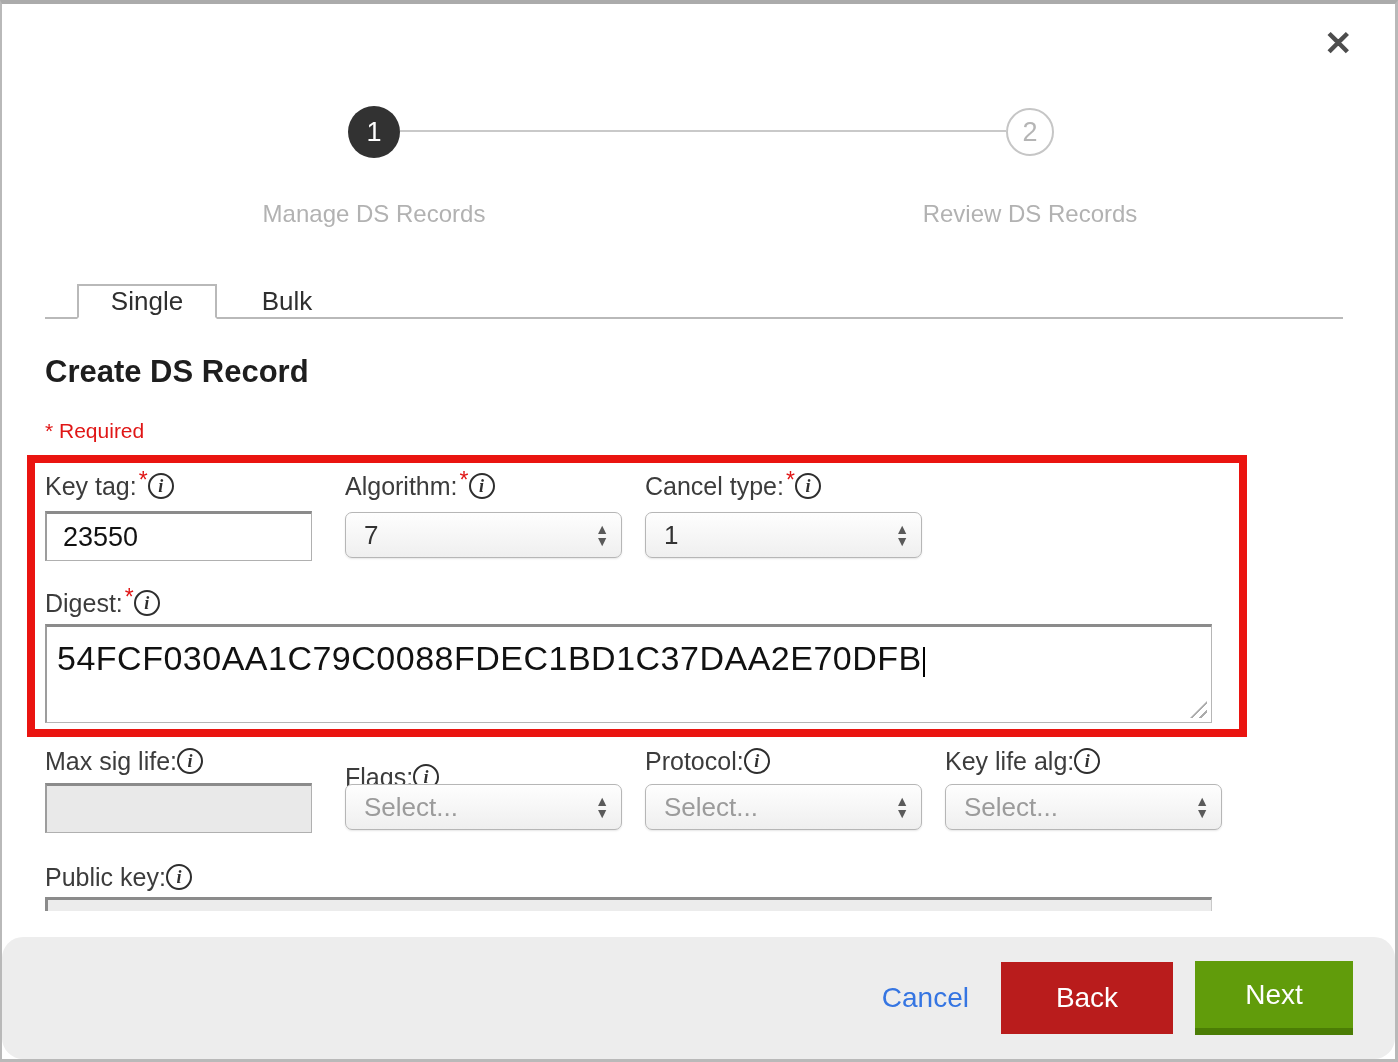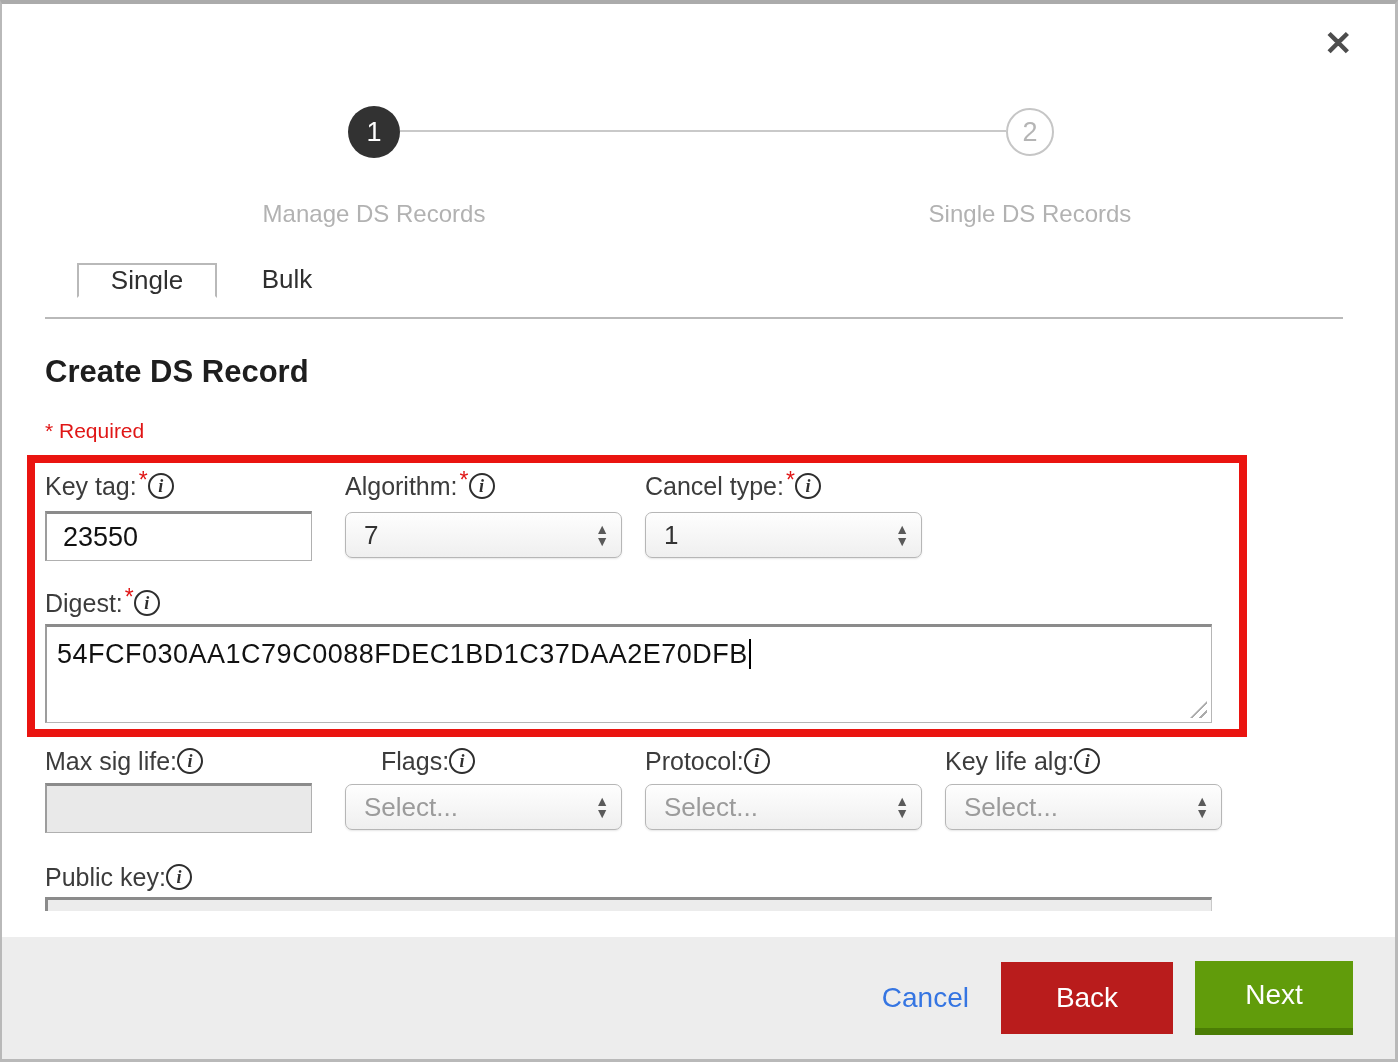--- a/index.html
+++ b/index.html
@@ -23,21 +23,21 @@
   }
   
   .step-line{position:absolute;left:398px;top:126px;width:606px;height:2px;background:#c9c9c9;}
   .step-circle{position:absolute;border-radius:50%;display:flex;align-items:center;justify-content:center;box-sizing:border-box;font-size:27px;}
   .step-circle.active{left:346px;top:102px;width:52px;height:52px;background:#323232;color:#fff;}
   .step-circle.inactive{left:1004px;top:104px;width:48px;height:48px;background:#fff;border:2px solid #c6c6c6;color:#b5b5b5;}
   .step-label{position:absolute;top:178px;width:320px;text-align:center;font-size:24px;color:#b2b2b2;margin-top:18px;}
   .step-label.one{left:212px;}
   .step-label.two{left:868px;}
   
-  .tabbar{position:absolute;left:43px;top:238px;width:1266px;height:75px;display:flex;align-items:center;border-bottom:2px solid #b9b9b9;box-sizing:content-box;padding-left:32px;}
+  .tabbar{position:absolute;left:43px;top:238px;width:1266px;height:75px;display:flex;align-items:flex-end;border-bottom:2px solid #b9b9b9;box-sizing:content-box;padding-left:32px;}
   .tab{width:140px;display:flex;align-items:center;justify-content:center;font-size:26px;color:#2f2f2f;cursor:pointer;}
   .tab.active{background:#fff;border:2px solid #b9b9b9;border-bottom:2px solid #fff;margin-bottom:-2px;box-sizing:border-box;}
   
   .page-title{position:absolute;left:43px;top:350px;font-size:31px;font-weight:bold;color:#1e1e1e;}
   .required-note{position:absolute;left:43px;top:415px;font-size:21px;color:#e01616;}
   
   .annotation-box{position:absolute;left:25px;top:451px;width:1220px;height:282px;border:8px solid #ea1410;box-sizing:border-box;pointer-events:none;z-index:50;}
   
   .field-label{position:absolute;display:flex;align-items:center;gap:0;font-size:25px;color:#3c3c3c;height:32px;white-space:nowrap;}
   .req{color:#e01616;font-size:23px;position:relative;top:-6px;margin-left:2px;}
@@ -57,54 +57,54 @@
     border:1px solid #b6b6b6;border-radius:7px;
     box-shadow:0 1px 2px rgba(0,0,0,0.10);
     font-size:26px;color:#333;cursor:pointer;
   }
   .select .value{overflow:hidden;text-overflow:ellipsis;white-space:nowrap;}
   .select.placeholder .value{color:#9b9b9b;}
   .select .arrows{display:flex;flex-direction:column;align-items:center;line-height:0.6;color:#5a5a5a;font-size:14px;gap:3px;}
   .textarea{
     position:absolute;box-sizing:border-box;background:#fff;
     border:1px solid #b6b6b6;border-top:3px solid #8b8b8b;border-left:2px solid #9d9d9d;
-    font-size:27px;color:#111;padding:12px 10px;letter-spacing:0.5px;
+    font-size:34px;color:#111;padding:12px 10px;letter-spacing:0.5px;
   }
   .caret{display:inline-block;width:2px;height:30px;background:#000;vertical-align:text-bottom;margin-left:1px;}
   .resize-handle{
     position:absolute;right:4px;bottom:4px;width:17px;height:17px;
     background:repeating-linear-gradient(135deg,#ababab 0 2px,transparent 2px 6px);
     clip-path:polygon(100% 0,100% 100%,0 100%);
   }
   .clipped-textarea{
     position:absolute;left:43px;top:893px;width:1167px;height:14px;box-sizing:border-box;
     background:#ececec;border-top:3px solid #8b8b8b;border-left:3px solid #8b8b8b;border-right:1px solid #c9c9c9;
   }
   
   .footer{
     position:absolute;left:0;right:0;bottom:0;height:122px;background:#ededed;
-    display:flex;align-items:center;justify-content:flex-end;padding-right:42px;box-sizing:border-box;
+    display:flex;align-items:center;justify-content:flex-end;padding-right:42px;box-sizing:border-box;border-radius:21px;
   }
   .cancel-link{font-size:28px;color:#3575e2;cursor:pointer;margin-right:32px;}
   .btn{display:flex;align-items:center;justify-content:center;font-size:28px;color:#fff;box-sizing:border-box;cursor:pointer;}
   .btn.back{width:172px;height:72px;background:#b91c1c;margin-right:22px;}
   .btn.next{width:158px;height:74px;background:#619c0b;border-bottom:7px solid #4b7d05;}
 </style>
 </head>
 <body>
 
 <div class="modal">
 
   <div class="close-btn">✕</div>
 
   <div class="step-line"></div>
   <div class="step-circle active">1</div>
   <div class="step-circle inactive">2</div>
   <div class="step-label one">Manage DS Records</div>
-  <div class="step-label two">Single DS Records</div>
+  <div class="step-label two">Review DS Records</div>
 
   <div class="tabbar">
     <div class="tab active">Single</div>
     <div class="tab">Bulk</div>
   </div>
 
   <div class="page-title">Create DS Record</div>
   <div class="required-note">* Required</div>
 
   <div class="annotation-box"></div>
@@ -150,21 +150,21 @@
   </div>
   <div class="textarea" style="left:43px;top:620px;width:1167px;height:99px;">
     <span>54FCF030AA1C79C0088FDEC1BD1C37DAA2E70DFB</span><span class="caret"></span>
     <span class="resize-handle"></span>
   </div>
 
   <div class="field-label" style="left:43px;top:741px;">
     <span>Max sig life:</span>
     <span class="info-icon">i</span>
   </div>
-  <div class="field-label" style="left:343px;top:741px;margin-left:36px;">
+  <div class="field-label" style="left:343px;top:757px;">
     <span>Flags:</span>
     <span class="info-icon">i</span>
   </div>
   <div class="field-label" style="left:643px;top:741px;">
     <span>Protocol:</span>
     <span class="info-icon">i</span>
   </div>
   <div class="field-label" style="left:943px;top:741px;">
     <span>Key life alg:</span>
     <span class="info-icon">i</span>

